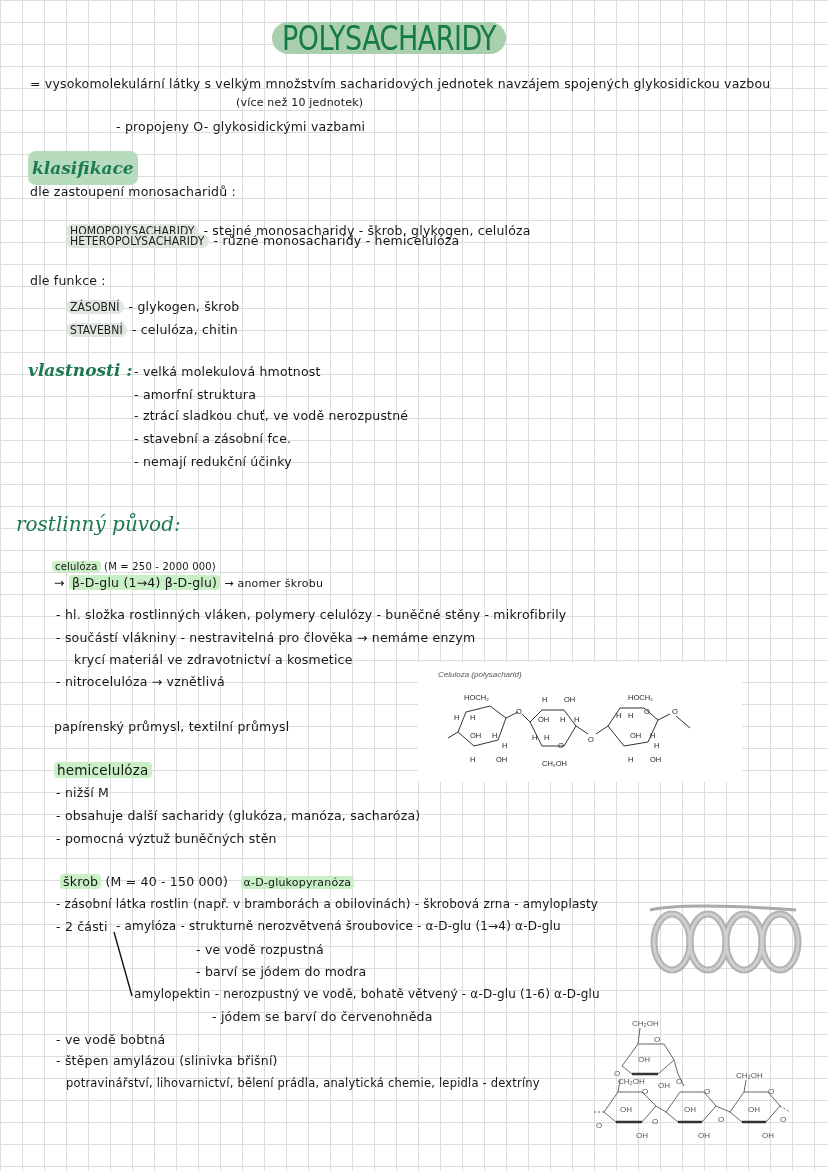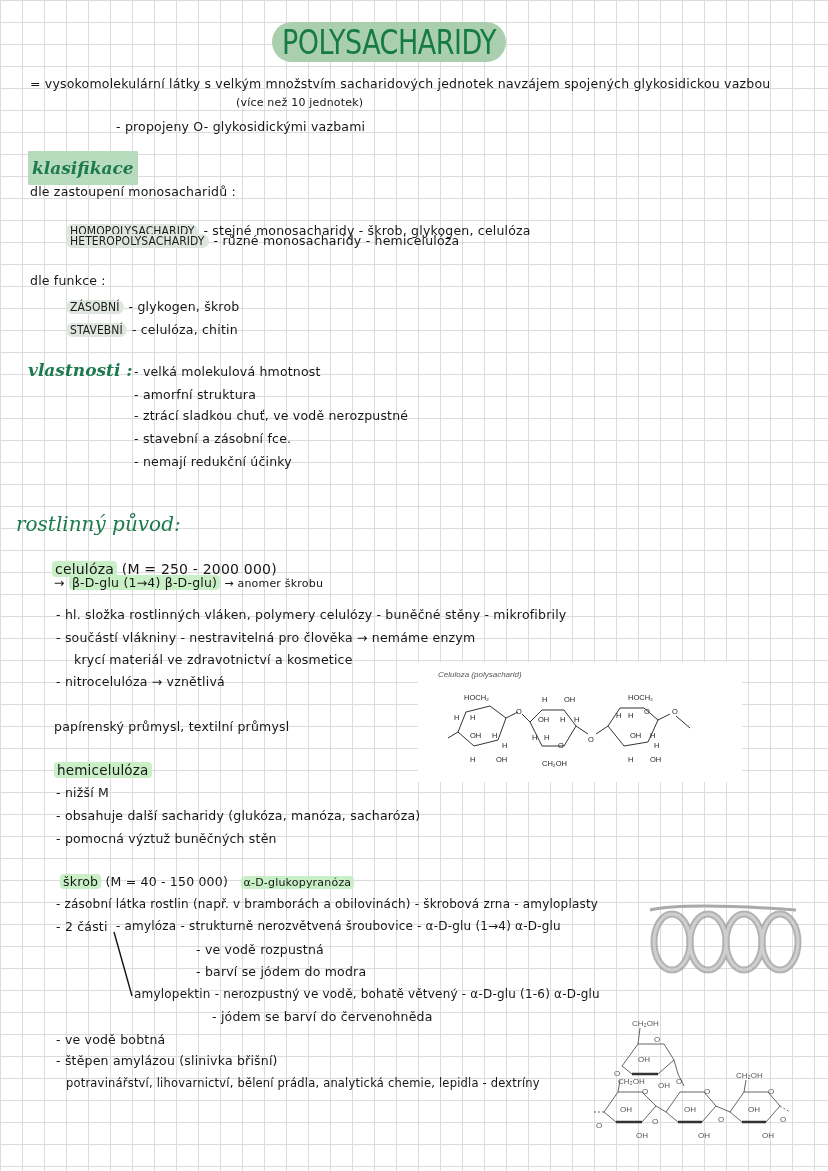--- a/index.html
+++ b/index.html
@@ -11,34 +11,34 @@
         linear-gradient(to bottom, #dcdcdc 1px, transparent 1px);
       background-size: 22px 22px;
       background-position: 0px 0px;
       font-family: "DejaVu Sans", sans-serif;
       color: #1a1a1a;
     }
     .abs { position: absolute; white-space: nowrap; }
     .hand { font-family: "DejaVu Sans", sans-serif; font-size: 12.5px; letter-spacing: 0.2px; color: #161616; }
     .caps { font-family: "DejaVu Sans Condensed", "DejaVu Sans", sans-serif; font-size: 12px; letter-spacing: 0.1px; }
     .title-pill {
-      left: 272px; top: 22px; width: 234px; height: 40px; border-radius: 22px;
+      left: 272px; top: 22px; width: 234px; height: 32px; border-radius: 22px;
       background: #a9cfae;
       display: flex; align-items: center; justify-content: center;
     }
     .title-text {
       font-family: "DejaVu Sans Condensed", "DejaVu Sans", sans-serif;
       font-size: 30px; color: #157a47; letter-spacing: -0.5px; font-weight: normal;
       transform: scaleY(1.1);
     }
     .section-green {
       font-family: "DejaVu Serif", serif; font-style: italic; font-weight: bold;
       color: #1d7a4e; font-size: 17px;
     }
-    .pill-hl { background: #b7dcbd; border-radius: 1px; padding: 7px 4px; }
+    .pill-hl { background: #b7dcbd; border-radius: 8px; padding: 7px 4px; }
     .grey-hl { background: #dfe6df; border-radius: 7px; padding: 0 4px; }
     .green-hl { background: #c9efc6; border-radius: 4px; padding: 0 3px; }
     .rostlinny { font-family: "DejaVu Serif", serif; font-style: italic; color: #1d7a4e; font-size: 20px; }
     .img-box { background: #ffffff; }
     .caption-it { font-family: "Liberation Sans", sans-serif; font-style: italic; font-weight: normal; font-size: 8px; color: #555; }
     svg text { font-family: "Liberation Sans", sans-serif; }
   </style>
 </head>
 <body>
 
@@ -76,21 +76,21 @@
 
 <div class="abs section-green" style="left:28px; top:360px;">vlastnosti :</div>
 <div class="abs hand" style="left:134px; top:364px;">- velká molekulová hmotnost</div>
 <div class="abs hand" style="left:134px; top:387px;">- amorfní struktura</div>
 <div class="abs hand" style="left:134px; top:408px;">- ztrácí sladkou chuť, ve vodě nerozpustné</div>
 <div class="abs hand" style="left:134px; top:431px;">- stavební a zásobní fce.</div>
 <div class="abs hand" style="left:134px; top:454px;">- nemají redukční účinky</div>
 
 <div class="abs rostlinny" style="left:16px; top:512px;">rostlinný původ:</div>
 
-<div class="abs hand" style="left:52px; top:561px; font-size:14px;">
+<div class="abs hand" style="left:52px; top:561px; font-size:10px;">
   <span class="green-hl">celulóza</span>
   <span>(M = 250 - 2000 000)</span>
 </div>
 <div class="abs hand" style="left:54px; top:555px;margin-top:20px;">
   <span>→</span>
   <span class="green-hl">β-D-glu (1→4) β-D-glu)</span>
   <span style="font-size:11px;">→ anomer škrobu</span>
 </div>
 <div class="abs hand" style="left:56px; top:607px;">- hl. složka rostlinných vláken, polymery celulózy - buněčné stěny - mikrofibrily</div>
 <div class="abs hand" style="left:56px; top:630px;">- součástí vlákniny - nestravitelná pro člověka → nemáme enzym</div>

